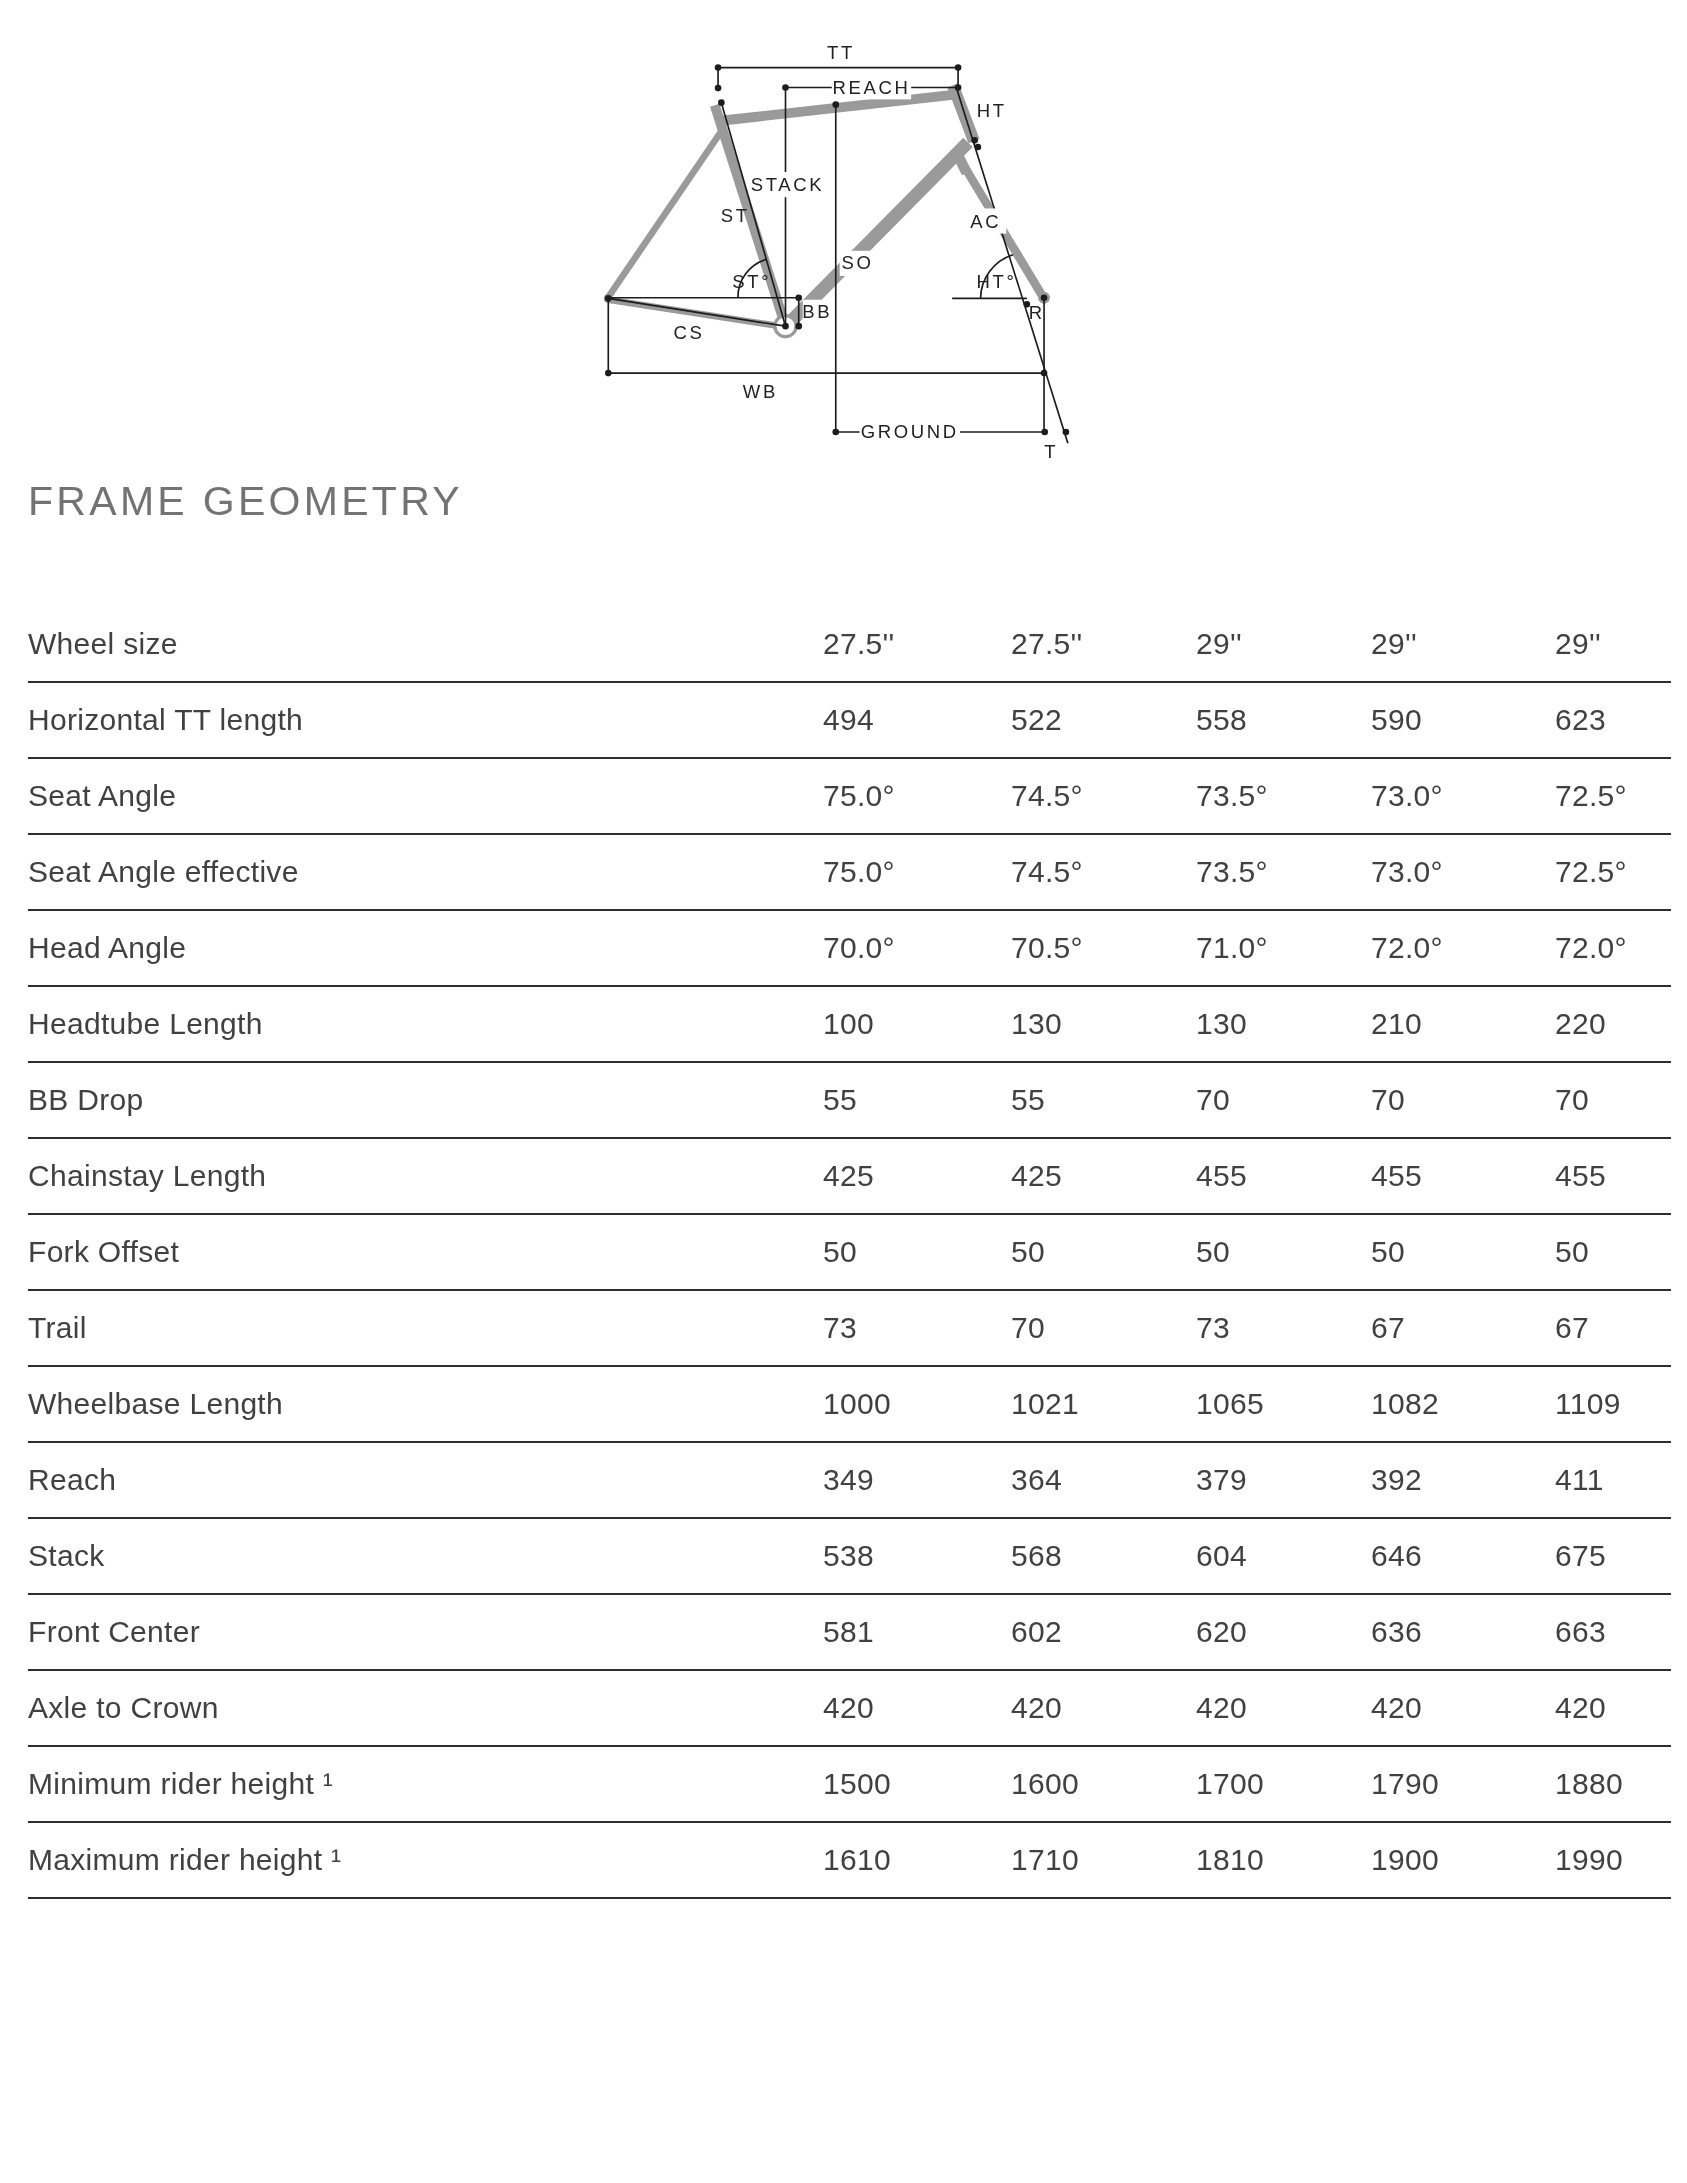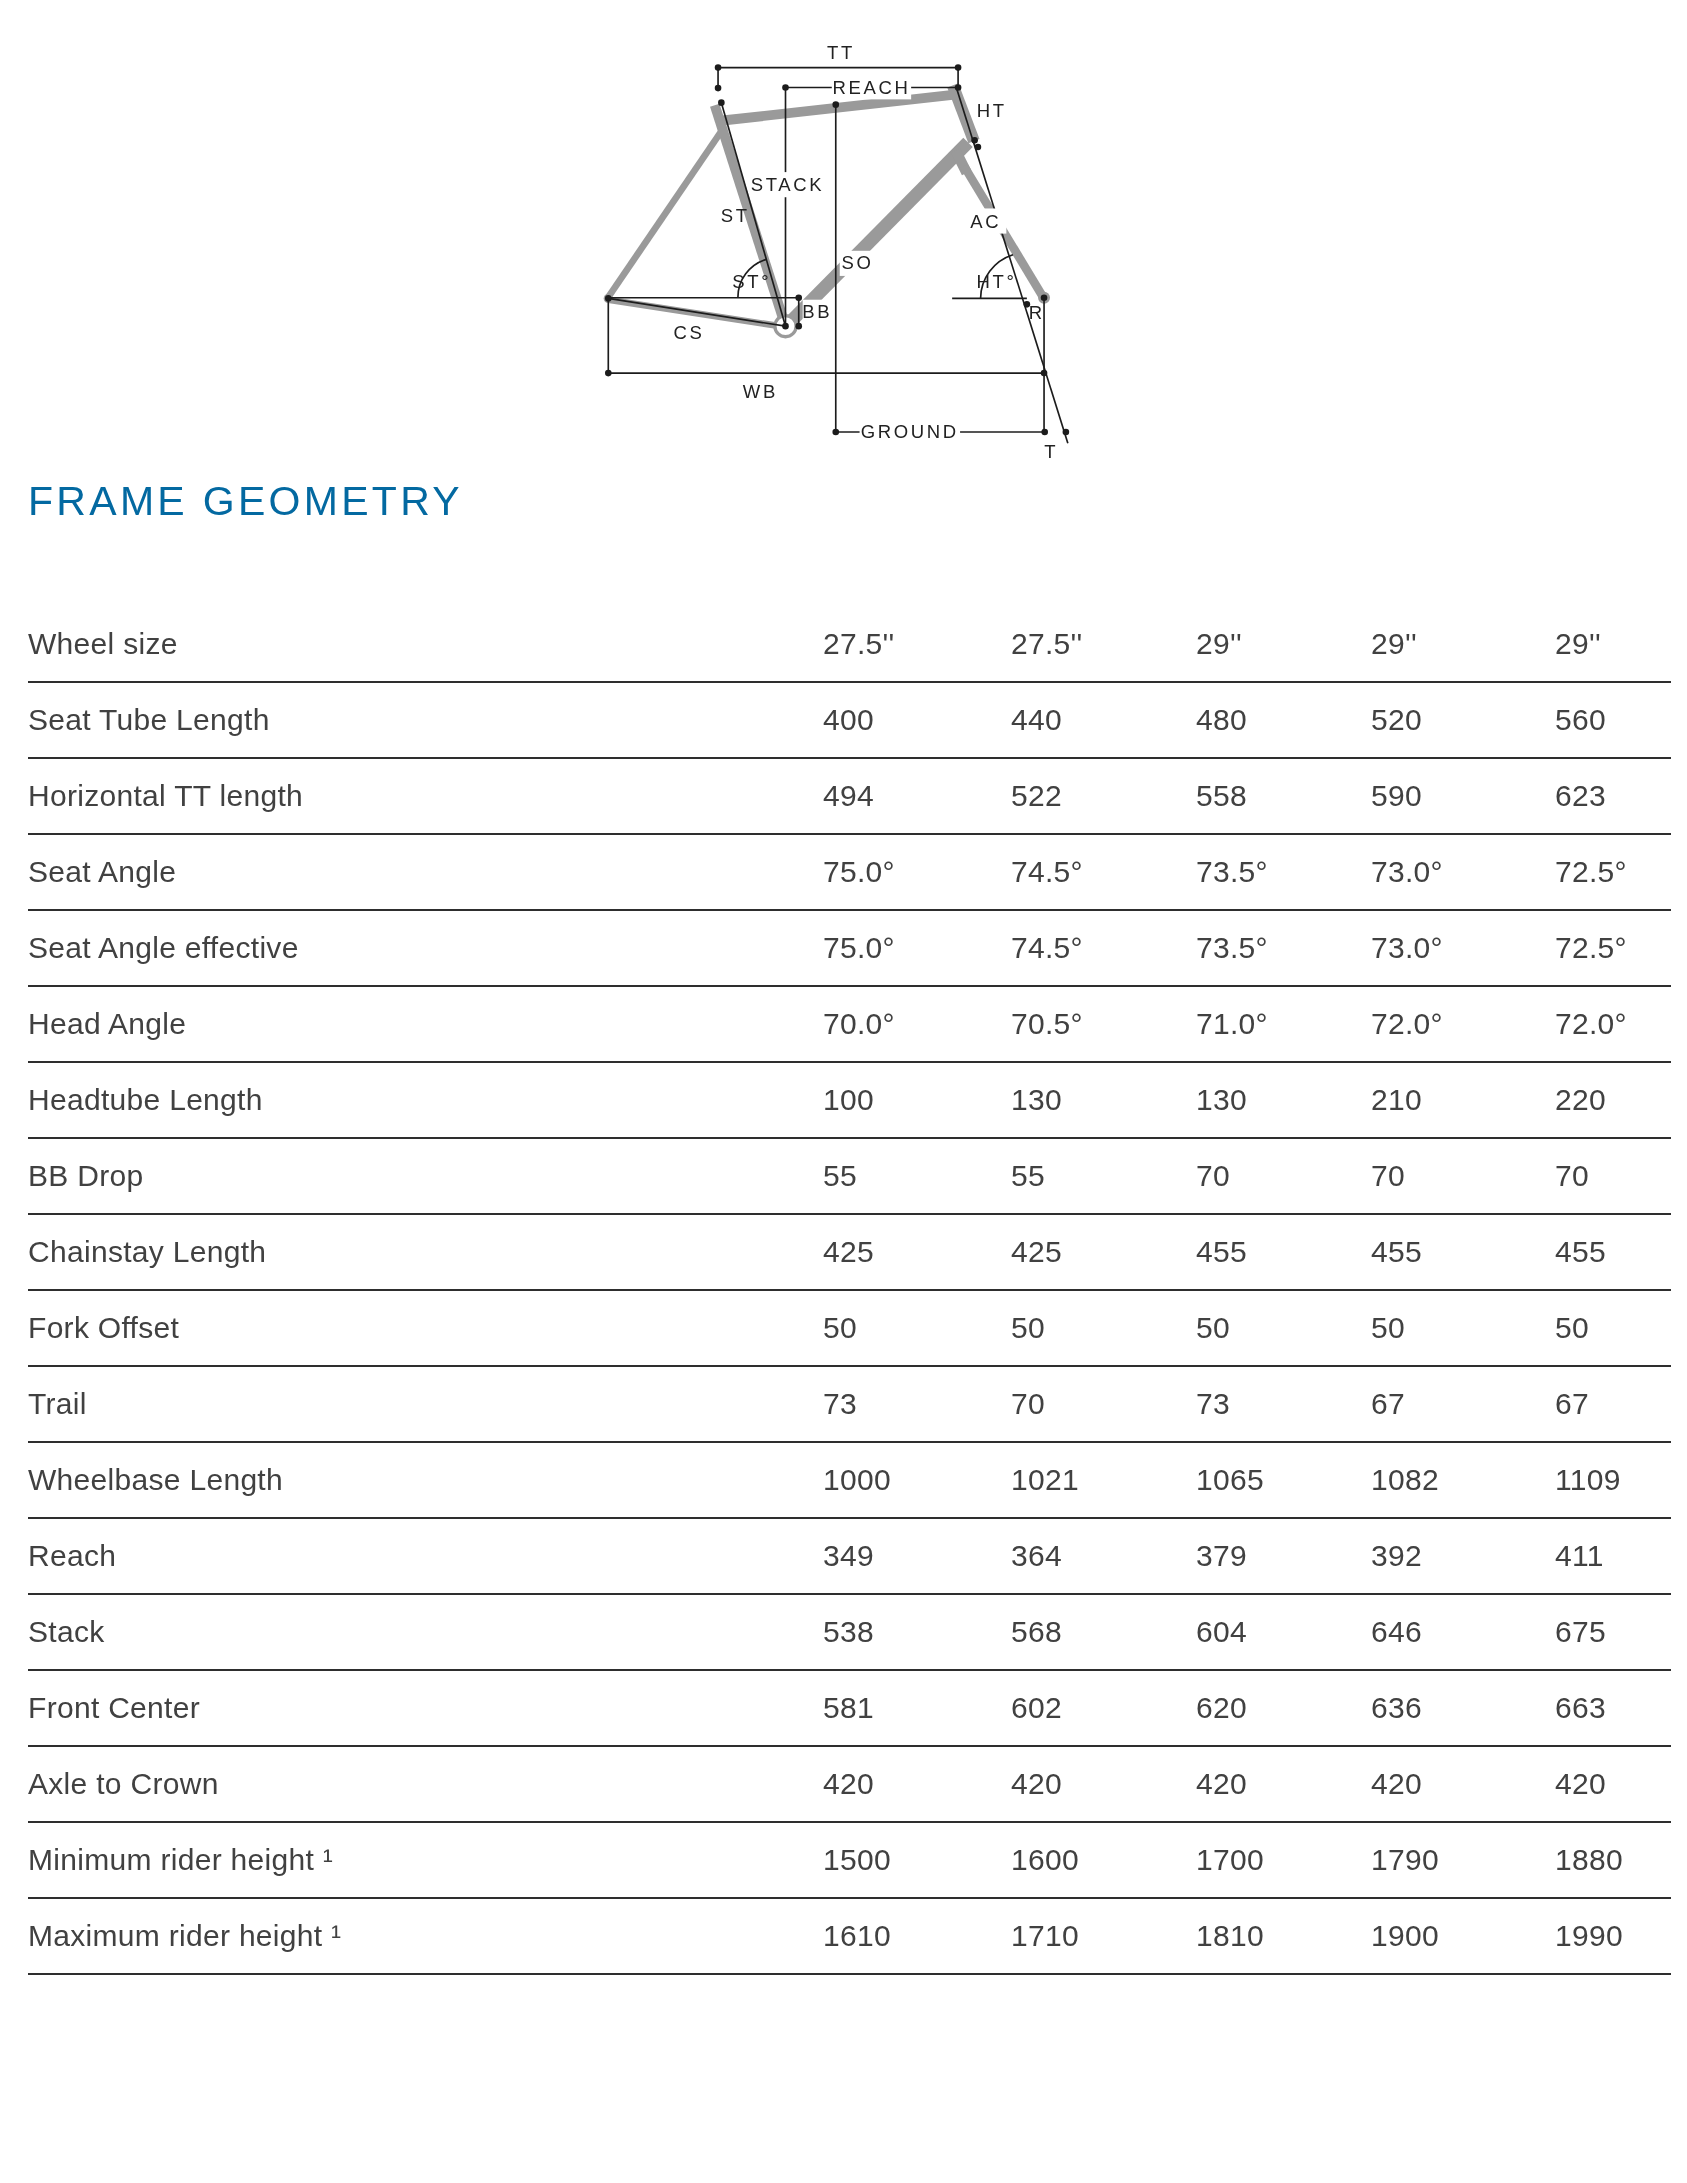--- a/index.html
+++ b/index.html
@@ -2,21 +2,21 @@
 <html style="font-size:10.6px"><head>
 <meta charset="utf-8">
 <style>
   html,body{margin:0;padding:0;background:#ffffff;}
   .page{position:relative;width:1671px;height:2183px;background:#ffffff;overflow:hidden;
         font-family:"Liberation Sans",sans-serif;}
   .diagram{position:absolute;left:562px;top:26.5px;width:529px;height:437px;}
   .dlabel{font-family:"Liberation Sans",sans-serif;font-size:28px;font-weight:400;
           letter-spacing:4px;fill:#222222;}
   .page-title{position:absolute;left:28px;top:478px;margin:0;font-size:41px;font-weight:400;
-              letter-spacing:3.3px;color:#0369a1;white-space:nowrap;}
+              letter-spacing:3.3px;color:#737373;white-space:nowrap;}
   .tbl{position:absolute;left:28px;top:607px;width:1651px;}
   .thead{position:relative;height:73px;border-bottom:2.6px solid #2e2e2e;}
   .row{position:relative;height:74px;border-bottom:2.6px solid #2e2e2e;text-align:right;}
   .cell{position:absolute;top:50%;transform:translateY(-50%);font-size:30px;font-weight:400;
         color:#414141;letter-spacing:0.3px;white-space:nowrap;}
   .c0{left:0;}
   .c1{left:795px;}
   .c2{left:983px;}
   .c3{left:1168px;}
   .c4{left:1343px;}
@@ -121,28 +121,20 @@
     <div>
         <div class="row">
           <span class="cell c0">Wheel size</span>
           <span class="cell c1">27.5''</span>
           <span class="cell c2">27.5''</span>
           <span class="cell c3">29''</span>
           <span class="cell c4">29''</span>
           <span class="cell c5">29''</span>
         </div>
         <div class="row">
-          <span class="cell c0">Seat Tube Length</span>
-          <span class="cell c1">400</span>
-          <span class="cell c2">440</span>
-          <span class="cell c3">480</span>
-          <span class="cell c4">520</span>
-          <span class="cell c5">560</span>
-        </div>
-        <div class="row">
           <span class="cell c0">Horizontal TT length</span>
           <span class="cell c1">494</span>
           <span class="cell c2">522</span>
           <span class="cell c3">558</span>
           <span class="cell c4">590</span>
           <span class="cell c5">623</span>
         </div>
         <div class="row">
           <span class="cell c0">Seat Angle</span>
           <span class="cell c1">75.0°</span>

